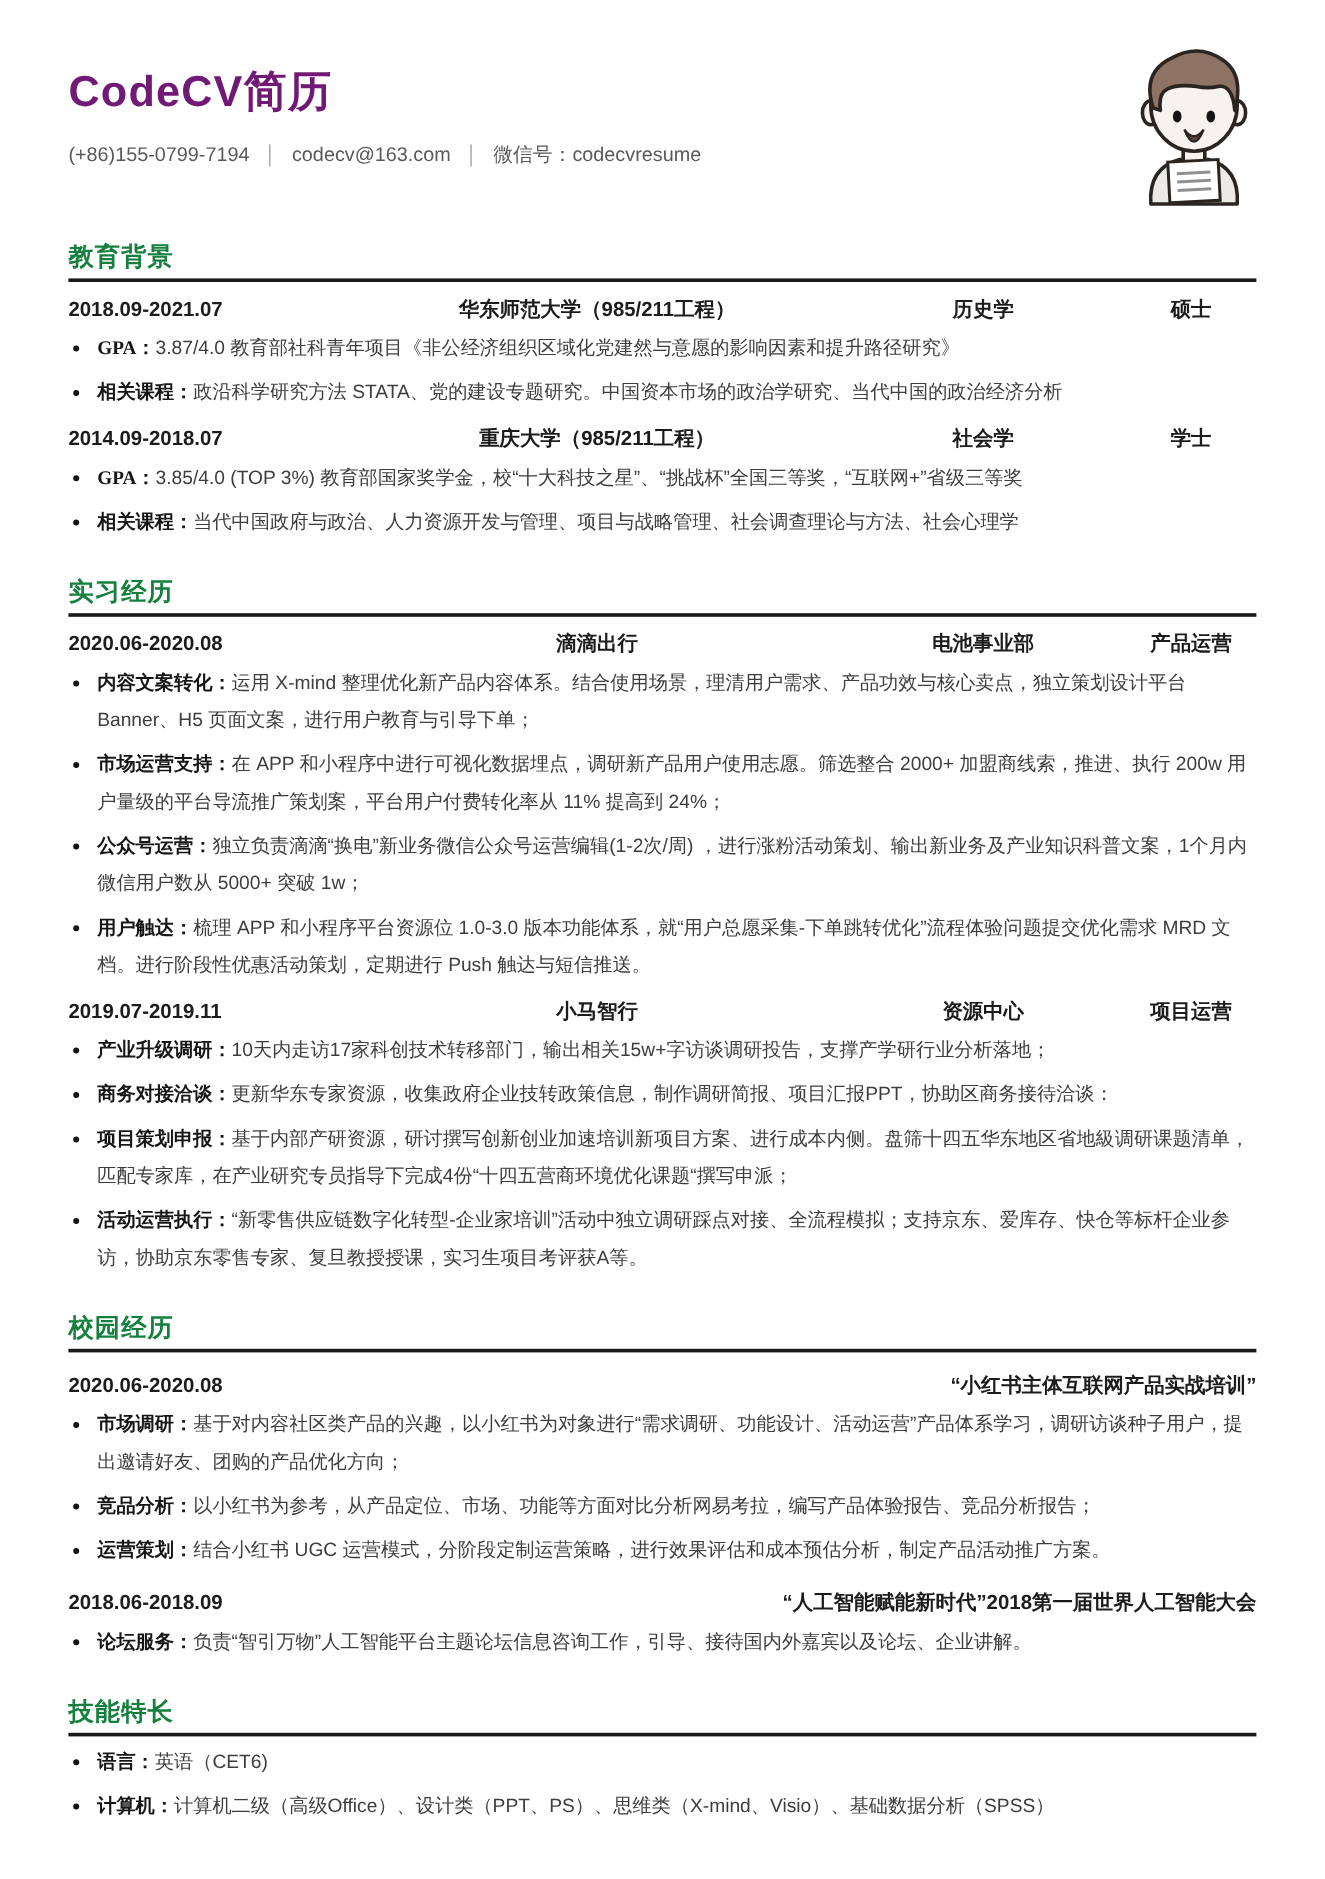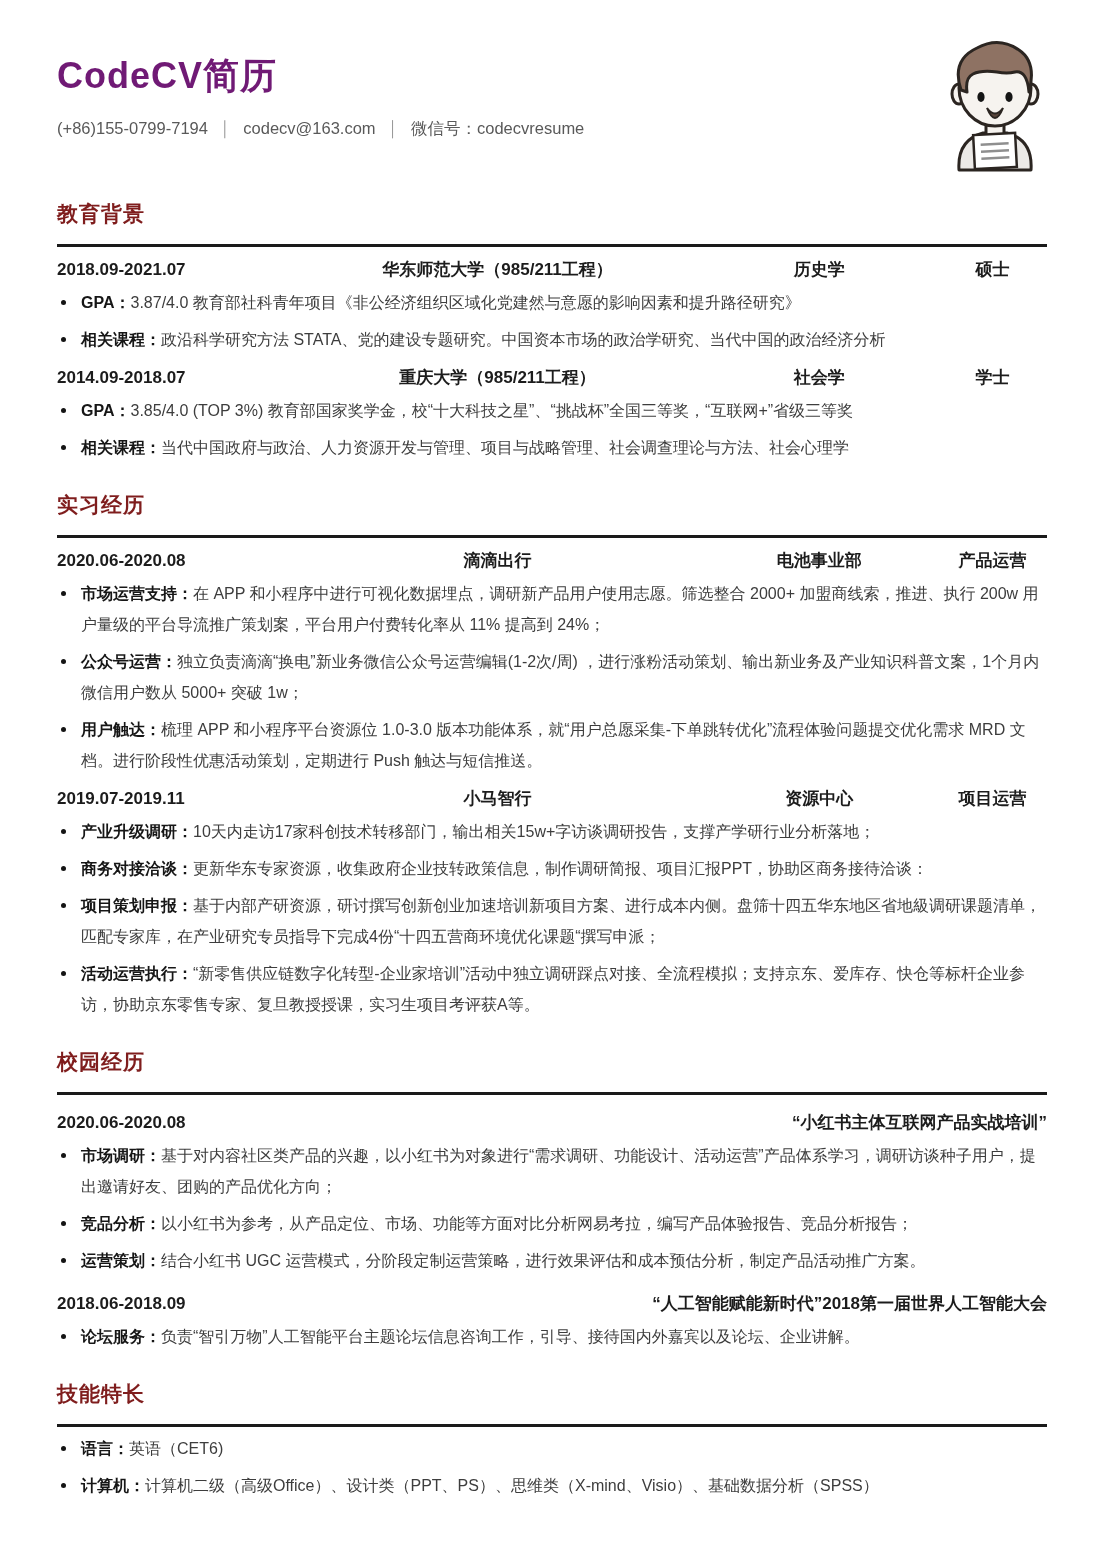--- a/index.html
+++ b/index.html
@@ -12,32 +12,32 @@
   }
   .page{box-sizing:border-box;width:1104px;min-height:1566px;padding:30px 57px 30px 57px;background:#fff;}
   
   .header{display:flex;justify-content:space-between;align-items:flex-start;}
   .page-title{font-size:36px;font-weight:bold;color:#701a75;margin:22px 0 0 0;letter-spacing:1px;}
   .contact{margin-top:17px;font-size:16.5px;color:#595959;text-align:center;}
   .contact .sep{margin:0 13px;color:#9a9a9a;font-size:15px;}
   .avatar-box{width:104px;height:136px;margin-top:6px;flex:0 0 auto;}
   
   .section{margin-top:28px;}
-  .section-heading{font-size:21px;font-weight:bold;color:#7f1d1d;padding-bottom:16px;border-bottom:3.5px solid #1a1a1a;letter-spacing:1px;}
+  .section-heading{font-size:21px;font-weight:bold;color:#15803d;padding-bottom:4px;border-bottom:3.5px solid #1a1a1a;letter-spacing:1px;}
   .entry-row{display:flex;align-items:baseline;margin-top:11px;font-weight:bold;color:#1c1c1c;font-size:17px;}
   .entry-row .c-date{flex:0 0 24%;text-align:left;}
   .entry-row .c-org{flex:1;text-align:center;}
   .entry-row .c-dept{flex:0 0 24%;text-align:center;}
   .entry-row .c-role{flex:0 0 11%;text-align:center;}
   .entry-row2{display:flex;justify-content:space-between;align-items:baseline;margin-top:16px;font-weight:bold;color:#1c1c1c;font-size:17px;}
   
   .bullet{display:flex;margin-top:6px;font-size:16px;line-height:31px;color:#3d3d3d;}
   .bullet .dot{flex:0 0 5px;width:5px;height:5px;border-radius:50%;background:#141414;margin:13px 15px 0 4px;}
   .bullet .btext{flex:1;}
-  .bullet b{color:#161616;font-weight:bold;}
+  .bullet b{color:#161616;font-weight:bold;font-family:Liberation Serif, serif;}
 </style>
 </head>
 <body>
 
 <div class="page">
 
   <div class="header">
     <div>
       <h1 class="page-title">CodeCV简历</h1>
       <div class="contact">
@@ -111,20 +111,24 @@
     <div class="section-heading">实习经历</div>
 
     <div class="entry-row">
       <span class="c-date">2020.06-2020.08</span>
       <span class="c-org">滴滴出行</span>
       <span class="c-dept">电池事业部</span>
       <span class="c-role">产品运营</span>
     </div>
     <div class="bullet">
       <span class="dot"></span>
+      <span class="btext"><b>内容文案转化：</b><span>运用 X-mind 整理优化新产品内容体系。结合使用场景，理清用户需求、产品功效与核心卖点，独立策划设计平台 Banner、H5 页面文案，进行用户教育与引导下单；</span></span>
+    </div>
+    <div class="bullet">
+      <span class="dot"></span>
       <span class="btext"><b>市场运营支持：</b><span>在 APP 和小程序中进行可视化数据埋点，调研新产品用户使用志愿。筛选整合 2000+ 加盟商线索，推进、执行 200w 用户量级的平台导流推广策划案，平台用户付费转化率从 11% 提高到 24%；</span></span>
     </div>
     <div class="bullet">
       <span class="dot"></span>
       <span class="btext"><b>公众号运营：</b><span>独立负责滴滴“换电”新业务微信公众号运营编辑(1-2次/周) ，进行涨粉活动策划、输出新业务及产业知识科普文案，1个月内微信用户数从 5000+ 突破 1w；</span></span>
     </div>
     <div class="bullet">
       <span class="dot"></span>
       <span class="btext"><b>用户触达：</b><span>梳理 APP 和小程序平台资源位 1.0-3.0 版本功能体系，就“用户总愿采集-下单跳转优化”流程体验问题提交优化需求 MRD 文档。进行阶段性优惠活动策划，定期进行 Push 触达与短信推送。</span></span>
     </div>

